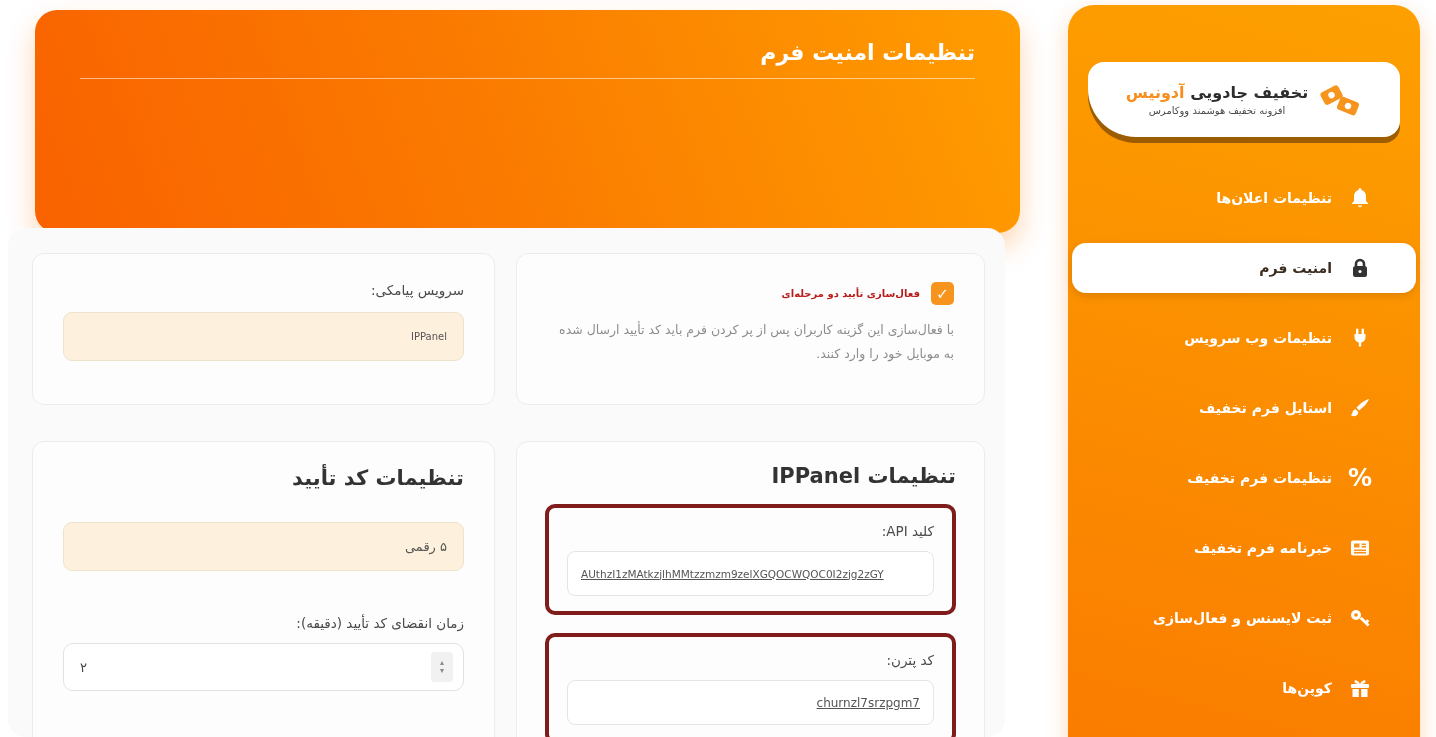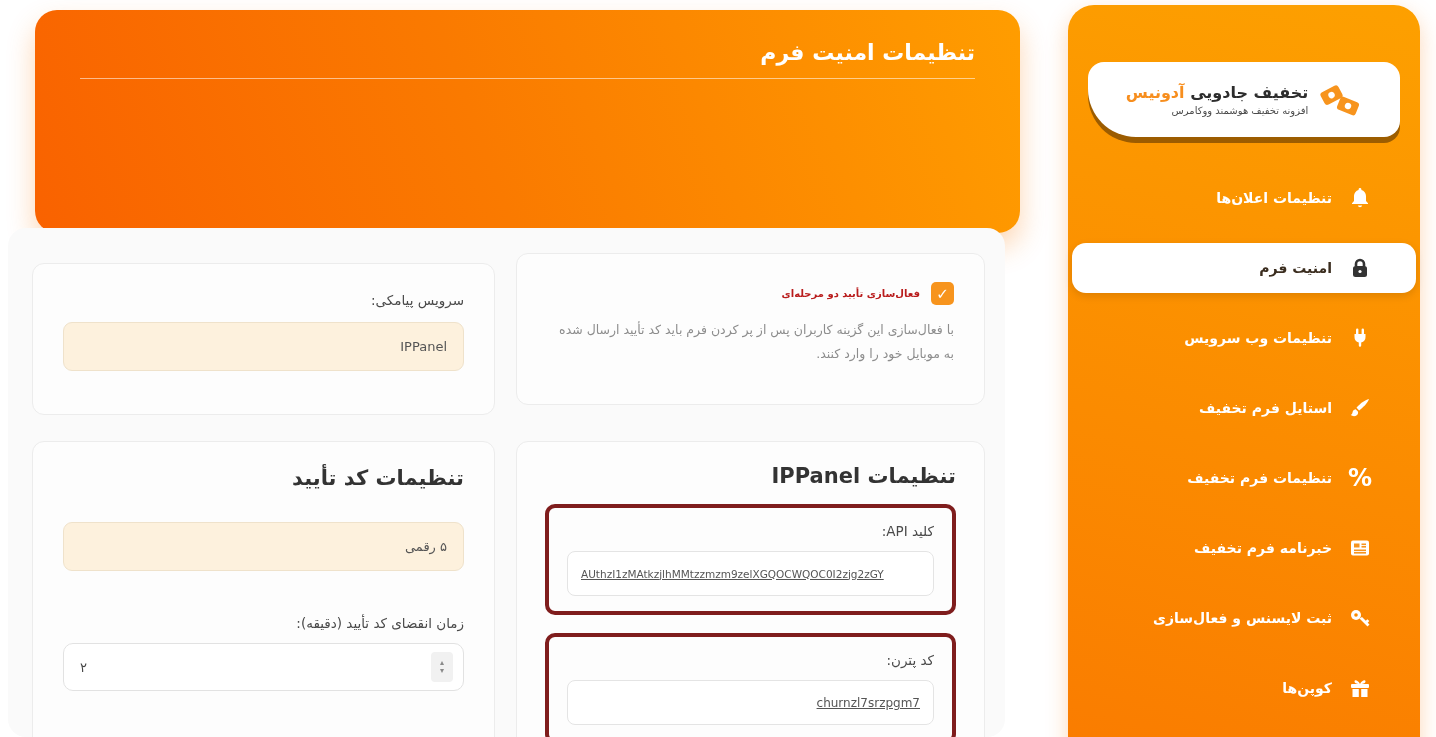--- a/index.html
+++ b/index.html
@@ -7,21 +7,21 @@
     font-family:"DejaVu Sans","Liberation Sans",sans-serif; }
   .stage { position:relative; width:1436px; height:737px; direction:rtl; }
 
   
   .sidebar { position:absolute; top:5px; right:16px; width:352px; height:1000px;
     border-radius:26px; background:linear-gradient(195deg,#fda000 0%,#fb8b00 45%,#f97100 100%);
     box-shadow:0 8px 22px rgba(249,115,0,.28); }
   .logo-card { margin:57px 20px 0 20px; height:75px; background:#ffffff;
     border-radius:16px 16px 16px 48px; box-shadow:0 6px 0 rgba(40,20,0,.45);
     display:flex; align-items:center; justify-content:center; gap:10px; padding:0 14px; }
-  .logo-text { text-align:right; }
+  .logo-text { text-align:center; }
   .logo-line1 { font-size:16px; font-weight:bold; color:#2d2d2d; white-space:nowrap; }
   .logo-line1 .accent { color:#f78e1e; }
   .logo-line2 { font-size:10px; color:#4a4a4a; margin-top:3px; white-space:nowrap; }
   .menu { margin-top:36px; }
   .menu-item { height:50px; margin:0 4px 20px 4px; display:flex; align-items:center;
     gap:14px; padding:0 42px 0 16px; color:#ffffff; font-size:14px; font-weight:bold;
     border-radius:14px; cursor:pointer; }
   .menu-item .mi-icon { width:28px; height:28px; flex:0 0 28px; display:flex;
     align-items:center; justify-content:center; }
   .menu-item.active { background:#ffffff; color:#3b2d1f; box-shadow:0 3px 8px rgba(0,0,0,.12); }
@@ -33,21 +33,21 @@
     box-shadow:0 14px 28px rgba(249,120,0,.30); padding:30px 45px; color:#ffffff; }
   .banner h1 { font-size:22px; font-weight:bold; text-align:right; }
   .banner .rule { border:none; border-top:1px solid rgba(255,255,255,.55); margin:13px 0 14px; }
   .banner p { font-size:13.5px; line-height:2.05; text-align:right; }
 
   
   .content { position:absolute; top:228px; right:431px; width:997px; height:509px;
     background:#fafafa; border-radius:18px; overflow:hidden; }
   .card { position:absolute; background:#fdfdfd; border:1px solid #ececec; border-radius:12px; }
   .card-2fa     { top:25px;  right:20px;  width:469px; height:152px; padding:28px 30px; }
-  .card-sms     { top:35px;  right:510px; width:463px; height:152px; padding:28px 30px; }
+  .card-sms     { top:25px;  right:510px; width:463px; height:152px; padding:28px 30px; }
   .card-ippanel { top:213px; right:20px;  width:469px; height:310px; padding:22px 28px; }
   .card-code    { top:213px; right:510px; width:463px; height:310px; padding:24px 30px; }
 
   .field-label { font-size:13.5px; color:#4a4a4a; text-align:right; }
   .cream-select { margin-top:14px; height:49px; background:#fdf1dd; border:1px solid #efe2cb;
     border-radius:9px; display:flex; align-items:center; padding:0 16px; font-size:13px;
     color:#555; cursor:pointer; }
 
   
   .chk-row { display:flex; align-items:center; gap:11px; }
@@ -70,21 +70,21 @@
   .spinner { width:22px; height:30px; background:#f1f1f1; border-radius:4px; display:flex;
     flex-direction:column; align-items:center; justify-content:center; line-height:1;
     color:#8a8a8a; font-size:8px; cursor:pointer; }
   .spinner span { display:block; }
 
   .sub-card { border:4px solid #7f1d1d; border-radius:10px; padding:15px 18px; margin-bottom:18px; }
   .text-input { margin-top:12px; width:100%; height:45px; background:#fff; border:1px solid #e4e4e4;
     border-radius:8px; padding:0 13px; font-size:11px; color:#555;
     font-family:"DejaVu Sans","Liberation Sans",sans-serif;text-decoration:underline; }
   .ltr-input { direction:ltr; text-align:left; }
-  .rtl-val   { direction:ltr; text-align:right; font-size:13px; }
+  .rtl-val   { direction:ltr; text-align:right; font-size:10px; }
 
   svg { display:block; }
 </style>
 </head>
 <body>
 
 <div class="stage">
 
   <section class="banner">
     <h1>تنظیمات امنیت فرم</h1>

